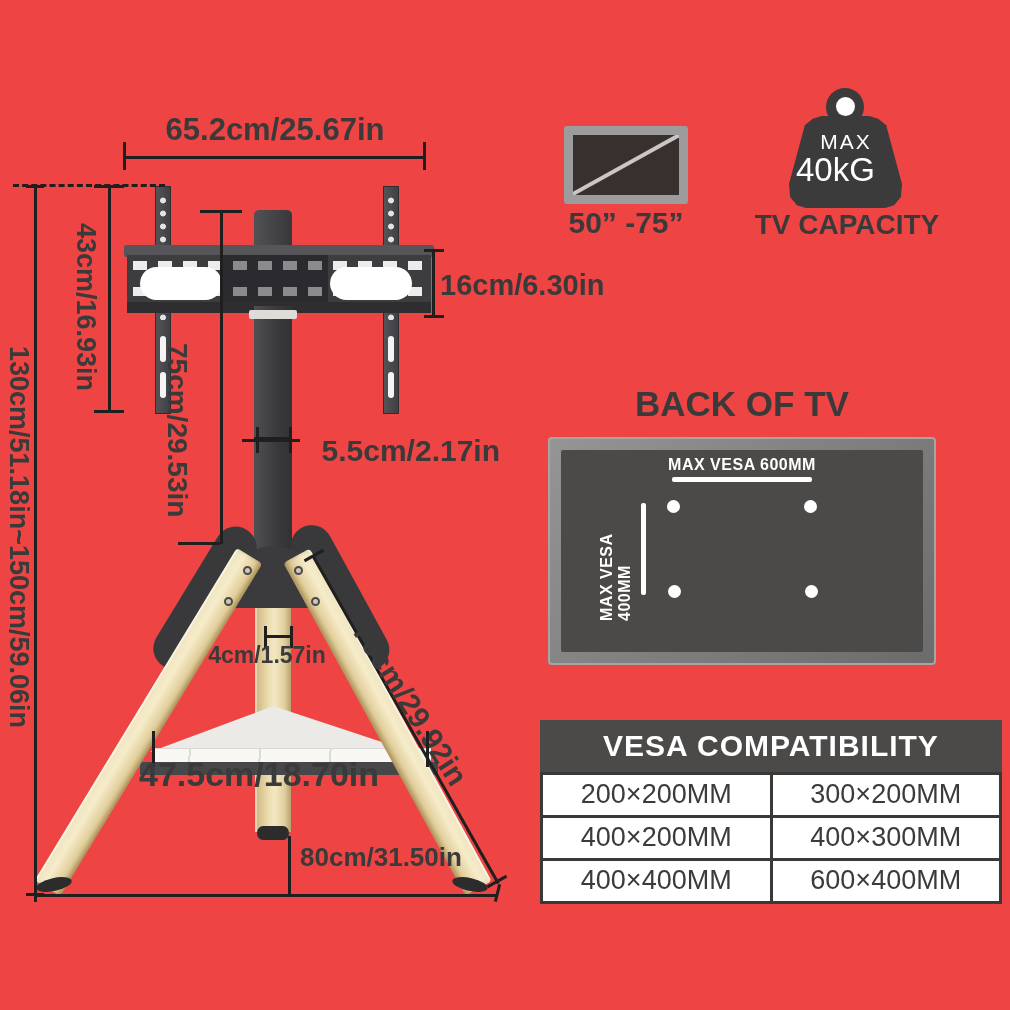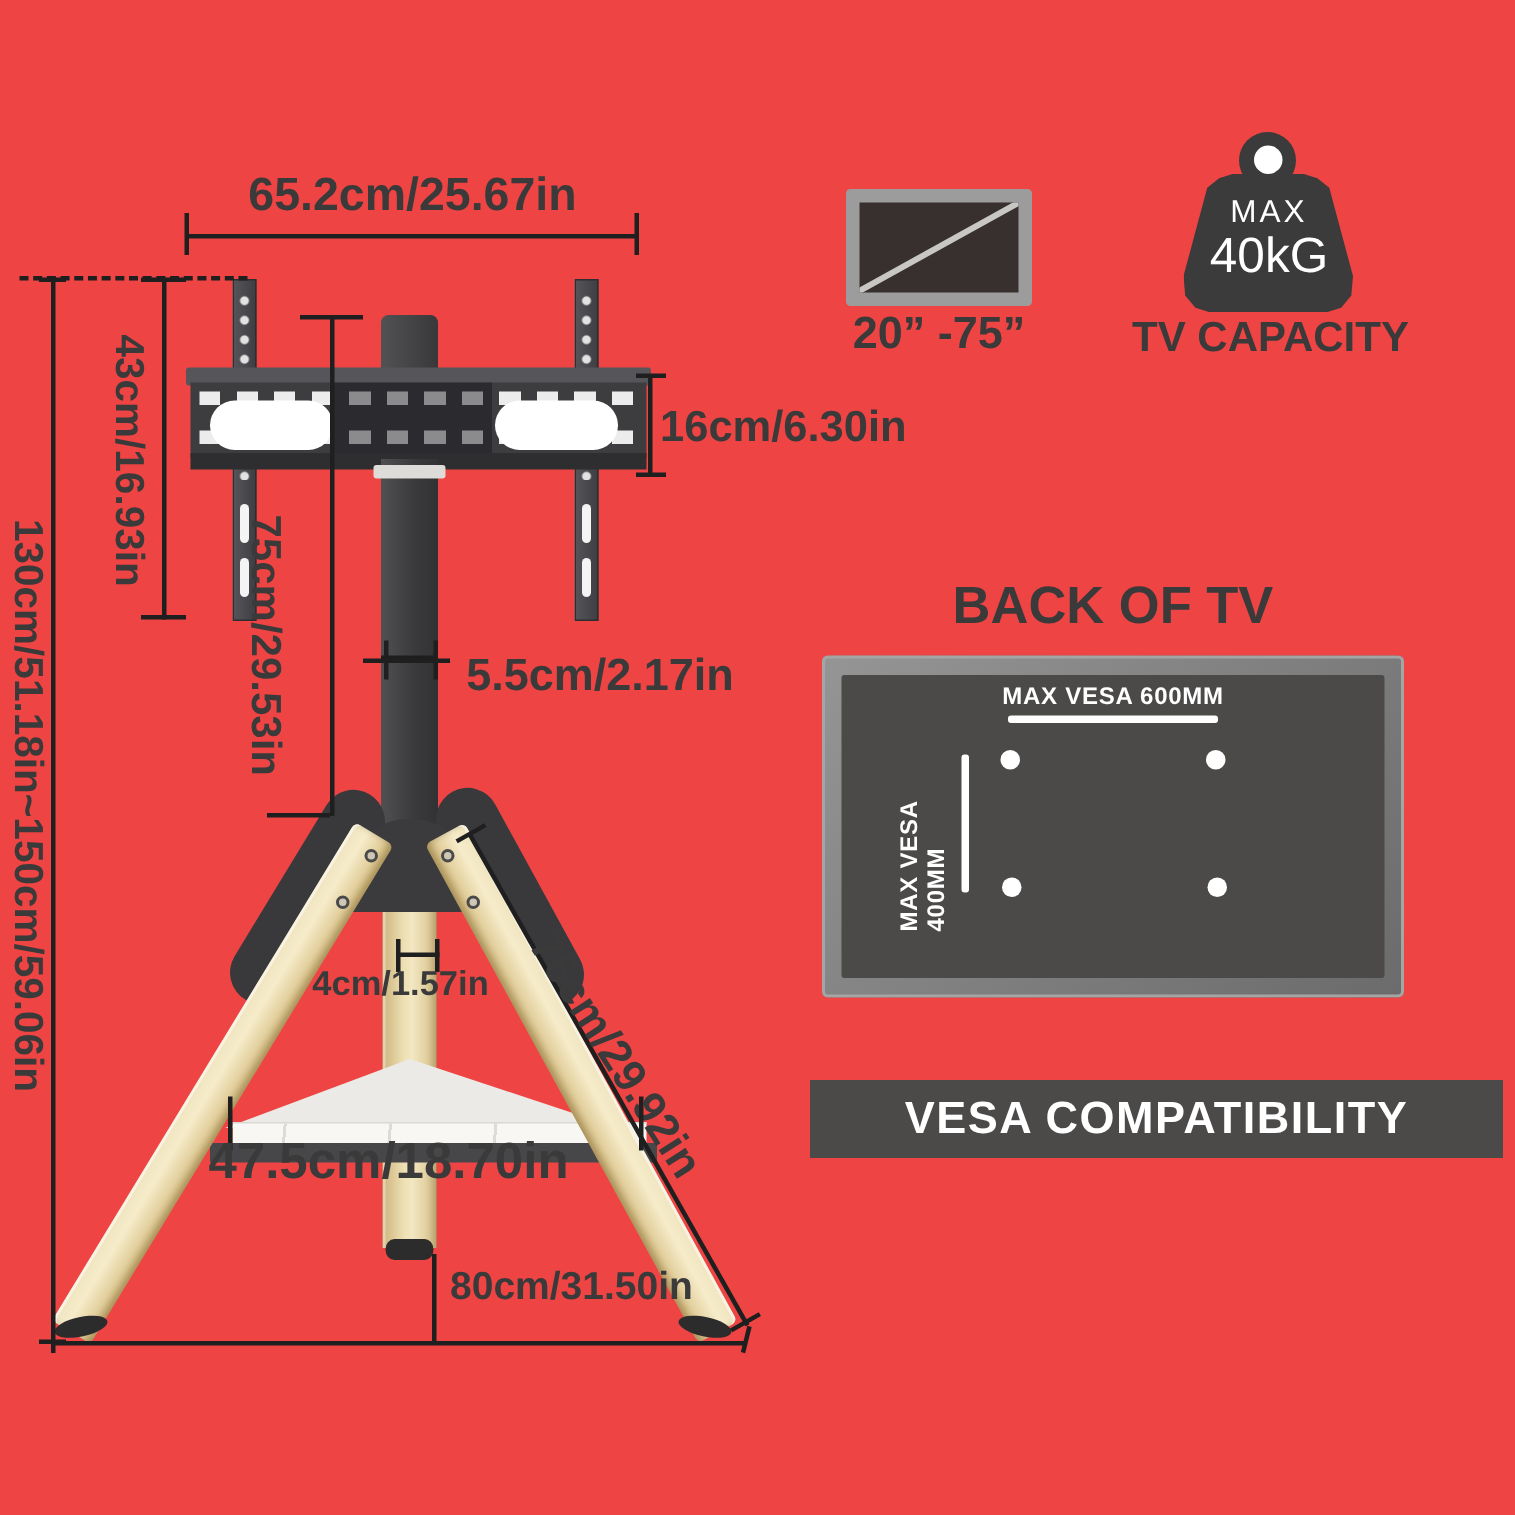--- a/index.html
+++ b/index.html
@@ -96,21 +96,21 @@
   <div class="lbl" style="left:440px;top:270px;width:190px;text-align:left;font-size:29px;">16cm/6.30in</div>
 
   <div class="ln" style="left:220px;top:211px;width:3px;height:333px;"></div>
   <div class="ln" style="left:200px;top:210px;width:42px;height:3px;"></div>
   <div class="ln" style="left:178px;top:542px;width:42px;height:3px;"></div>
   <div class="lbl vtext" style="left:160px;top:338px;width:34px;height:185px;font-size:28px;">75cm/29.53in</div>
 
   <div class="ln" style="left:256px;top:427px;width:3px;height:26px;"></div>
   <div class="ln" style="left:289px;top:427px;width:3px;height:26px;"></div>
   <div class="ln" style="left:242px;top:439px;width:58px;height:3px;"></div>
-  <div class="lbl" style="left:300px;top:435px;width:200px;text-align:center;font-size:30px;">5.5cm/2.17in</div>
+  <div class="lbl" style="left:300px;top:435px;width:200px;text-align:right;font-size:30px;">5.5cm/2.17in</div>
 
   <div class="ln" style="left:264px;top:626px;width:3px;height:22px;"></div>
   <div class="ln" style="left:290px;top:626px;width:3px;height:22px;"></div>
   <div class="ln" style="left:264px;top:635px;width:29px;height:3px;"></div>
   <div class="lbl" style="left:203px;top:643px;width:128px;font-size:23px;">4cm/1.57in</div>
 
   <div class="ln" style="left:217px;top:718px;width:377px;height:3px;transform:rotate(60.5deg);"></div>
   <div class="ln" style="left:303px;top:554px;width:22px;height:3px;transform:rotate(150.5deg);"></div>
   <div class="ln" style="left:486px;top:880px;width:22px;height:3px;transform:rotate(150.5deg);"></div>
   <div class="lbl" style="left:296px;top:688px;width:228px;font-size:30px;transform:rotate(57.5deg);">76cm/29.92in</div>
@@ -121,38 +121,46 @@
 
   <div class="ln" style="left:288px;top:836px;width:3px;height:60px;"></div>
   <div class="lbl" style="left:300px;top:844px;width:210px;text-align:left;font-size:26px;">80cm/31.50in</div>
 
   <div class="ln" style="left:36px;top:894px;width:462px;height:3px;"></div>
   <div class="ln" style="left:496px;top:884px;width:3px;height:18px;transform:rotate(14deg);"></div>
 
   <div class="abs" style="left:564px;top:126px;width:124px;height:78px;border:9px solid #9c9c9c;background:#37302e;border-radius:3px;box-sizing:border-box;overflow:hidden;">
     <div class="abs" style="left:-12px;top:27px;width:132px;height:4px;background:#c9c7c4;transform:rotate(-29deg);"></div>
   </div>
-  <div class="lbl" style="left:548px;top:207px;width:156px;font-size:30px;">20”  -75”</div>
+  <div class="lbl" style="left:548px;top:207px;width:156px;font-size:30px;">50”  -75”</div>
 
   <div class="abs" style="left:826px;top:88px;width:38px;height:38px;border-radius:50%;background:#3b3b3b;"></div>
   <div class="abs" style="left:836px;top:97px;width:19px;height:19px;border-radius:50%;background:#fff;"></div>
   <div class="abs" style="left:789px;top:116px;width:113px;height:92px;background:#3b3b3b;clip-path:polygon(29% 0,71% 0,79% 3%,86% 10%,100% 74%,99% 88%,93% 97%,85% 100%,15% 100%,7% 97%,1% 88%,0 74%,14% 10%,21% 3%);"></div>
   <div class="abs" style="left:801px;top:130px;width:90px;text-align:center;color:#fff;font-size:21px;letter-spacing:2px;">MAX</div>
-  <div class="abs" style="left:796px;top:151px;width:100px;text-align:center;color:#fff;font-size:33px;">40kG</div>
+  <div class="abs" style="left:796px;top:151px;width:100px;text-align:left;color:#fff;font-size:33px;">40kG</div>
   <div class="lbl" style="left:612px;top:386px;width:260px;font-size:35px;">BACK OF TV</div>
 
   <div class="lbl" style="left:752px;top:210px;width:190px;font-size:28px;">TV CAPACITY</div>
   <div class="abs" style="left:548px;top:437px;width:388px;height:228px;background:linear-gradient(135deg,#959595,#6b6b6b);border-radius:4px;box-shadow:inset 0 0 0 2px #a5a5a5;"></div>
   <div class="abs" style="left:561px;top:450px;width:362px;height:202px;background:#4b4a48;border-radius:2px;"></div>
   <div class="abs" style="left:662px;top:456px;width:160px;text-align:center;color:#fff;font-weight:bold;font-size:16px;letter-spacing:.5px;">MAX VESA 600MM</div>
   <div class="abs" style="left:672px;top:477px;width:140px;height:5px;background:#fff;border-radius:2px;"></div>
   <div class="abs vtext-up" style="left:605px;top:486px;width:22px;height:135px;color:#fff;font-weight:bold;font-size:16px;letter-spacing:.5px;">MAX VESA 400MM</div>
   <div class="abs" style="left:641px;top:503px;width:5px;height:92px;background:#fff;border-radius:2px;"></div>
   <div class="hole" style="left:667px;top:500px;"></div>
   <div class="hole" style="left:804px;top:500px;"></div>
   <div class="hole" style="left:668px;top:585px;"></div>
   <div class="hole" style="left:805px;top:585px;"></div>
 
   <div class="abs" style="left:540px;top:720px;width:462px;">
     <div style="height:52px;background:#4c4a48;color:#fff;font-weight:bold;font-size:30px;letter-spacing:1px;display:flex;align-items:center;justify-content:center;">VESA COMPATIBILITY</div>
+    <div class="tblbody">
+      <div class="tblcell">200×200MM</div>
+      <div class="tblcell">300×200MM</div>
+      <div class="tblcell">400×200MM</div>
+      <div class="tblcell">400×300MM</div>
+      <div class="tblcell">400×400MM</div>
+      <div class="tblcell">600×400MM</div>
+    </div>
   </div>
 
 </div>
 
 </body></html>

